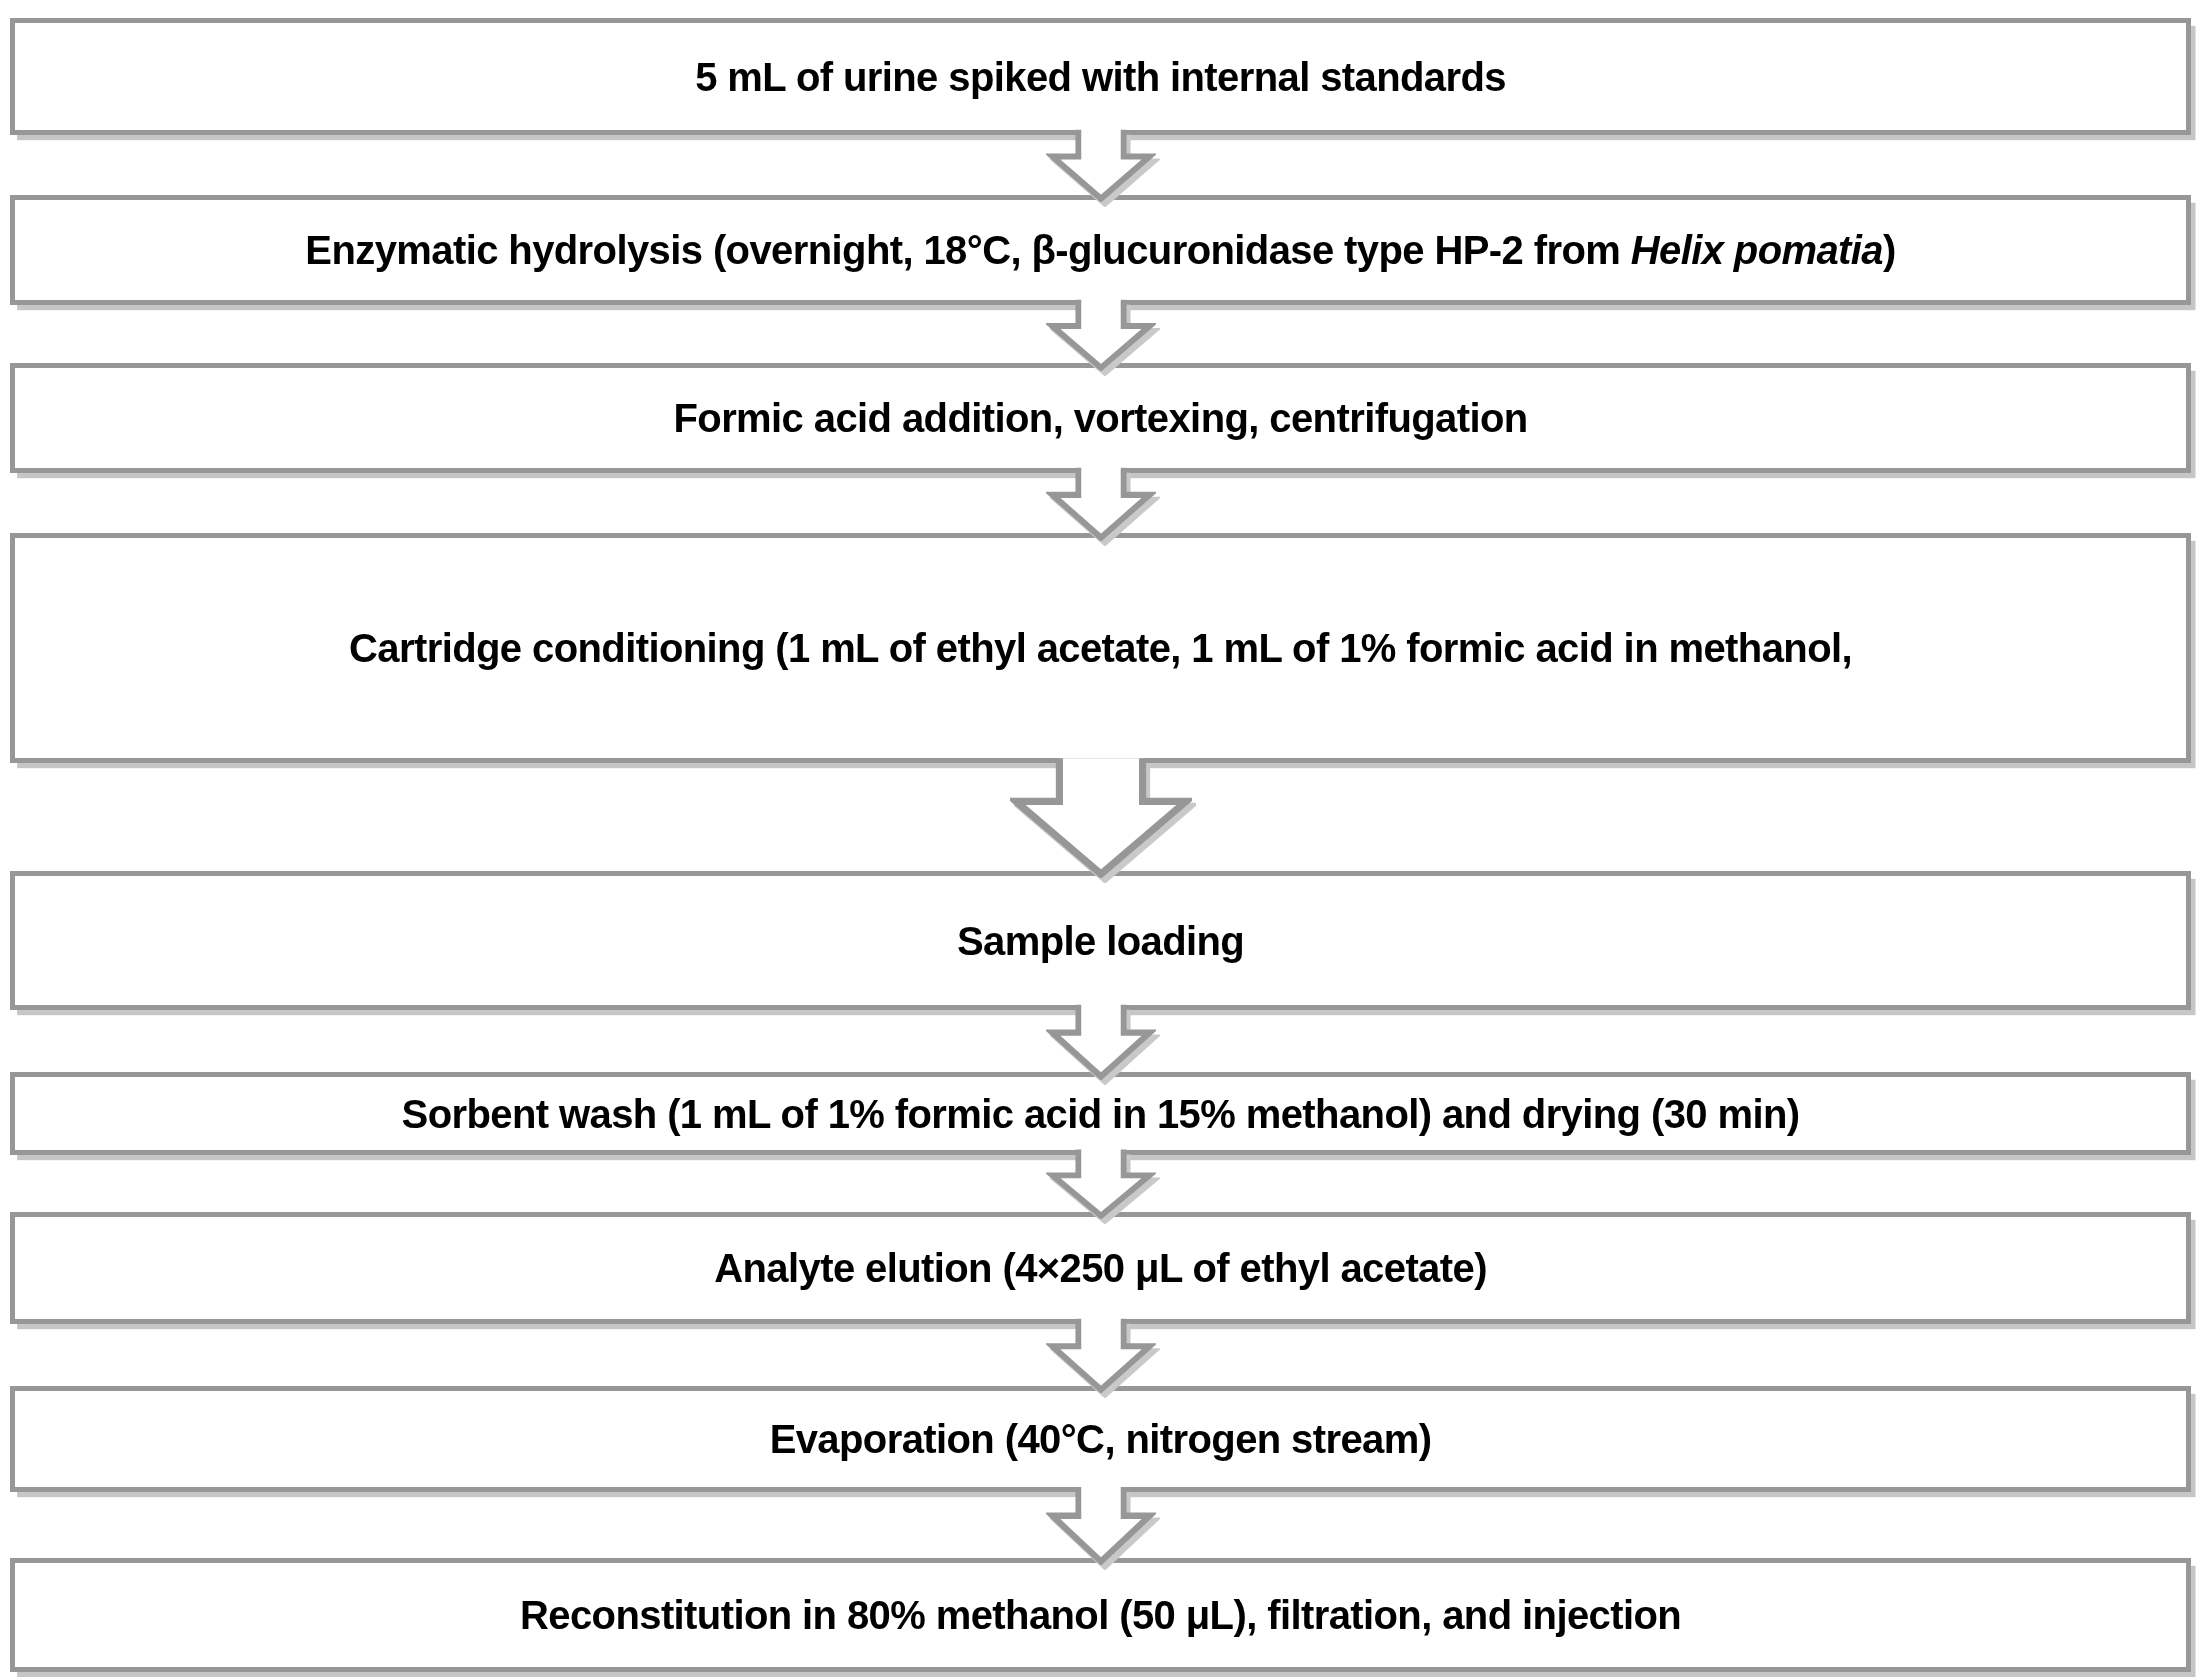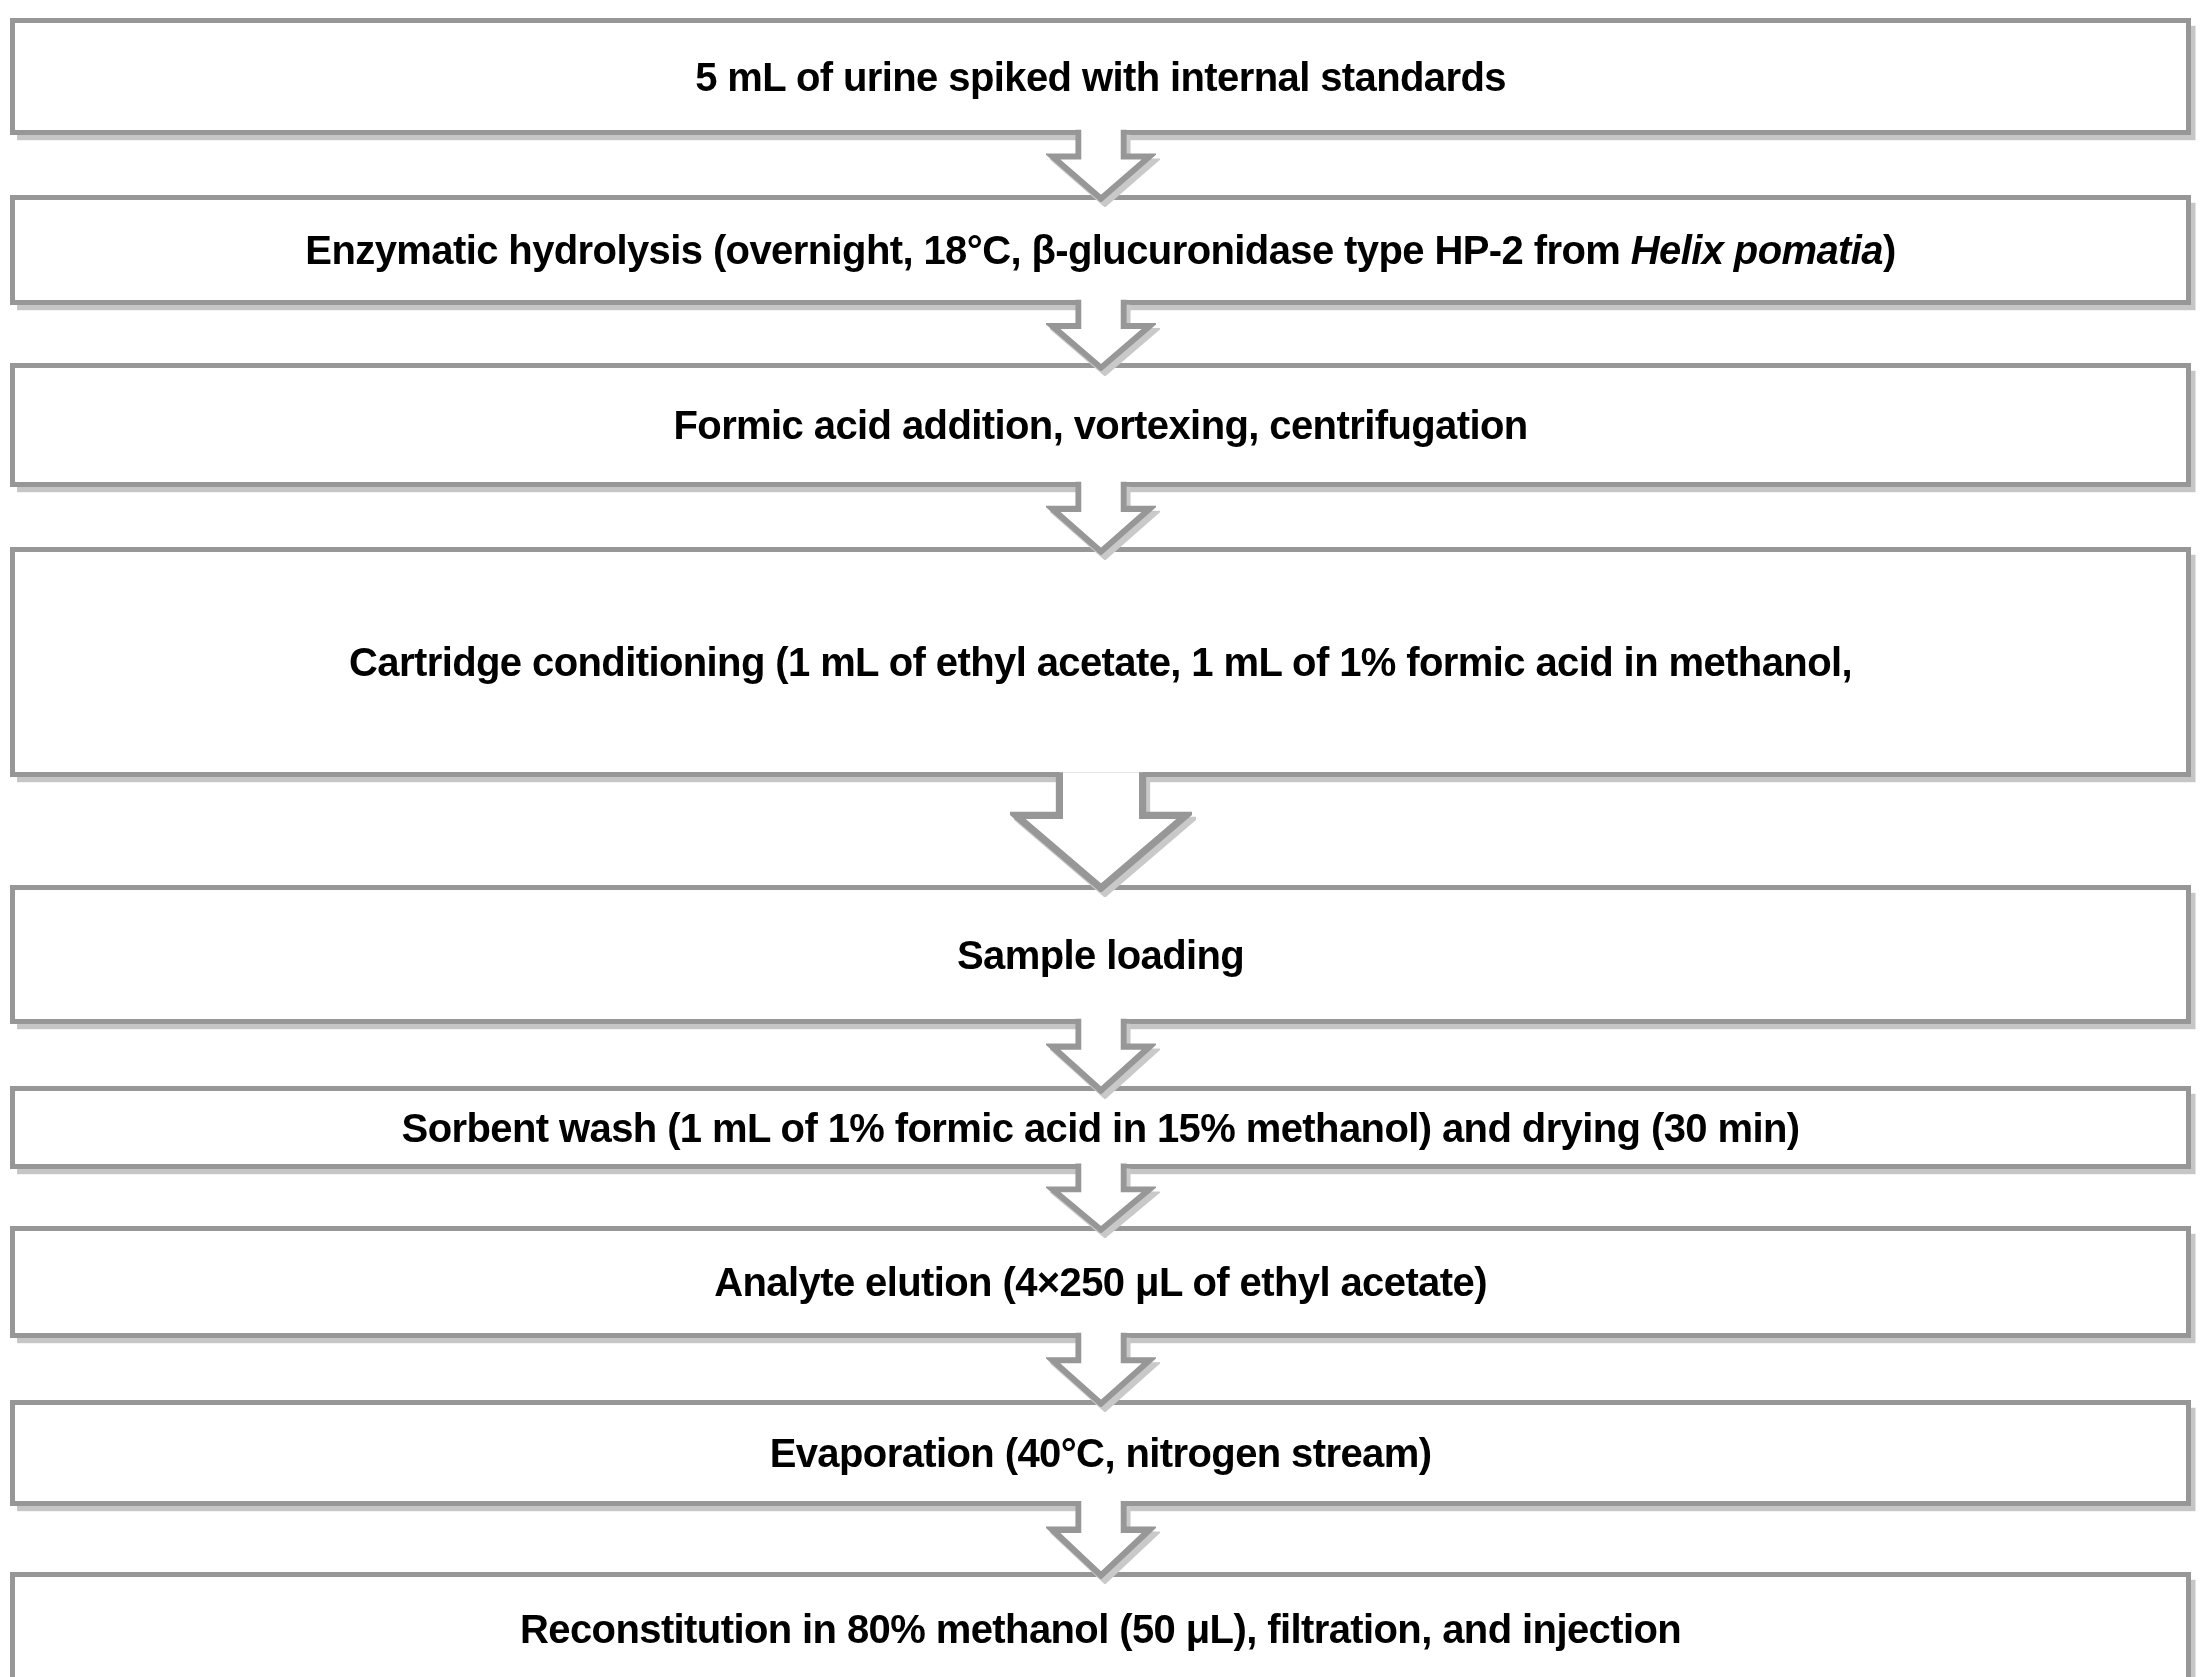--- a/index.html
+++ b/index.html
@@ -81,21 +81,21 @@
     <div class="box" style="height:110px">
       <div class="txt"><span>Enzymatic hydrolysis (overnight, 18°C, β-glucuronidase type HP-2 from </span><span class="italic">Helix pomatia</span><span>)</span></div>
     </div>
 
     <div class="gap" style="height:58px">
       <svg class="arrow" width="110" height="74" viewBox="0 0 170 112" preserveAspectRatio="none">
         <path d="M 50 4 L 50 44 L 10 44 L 85 107 L 160 44 L 120 44 L 120 4" stroke-width="9"></path>
       </svg>
     </div>
 
-    <div class="box" style="height:124px">
+    <div class="box" style="height:110px">
       <div class="txt">Formic acid addition, vortexing, centrifugation</div>
     </div>
 
     <div class="gap" style="height:60px">
       <svg class="arrow" width="110" height="76" viewBox="0 0 170 112" preserveAspectRatio="none">
         <path d="M 50 4 L 50 44 L 10 44 L 85 107 L 160 44 L 120 44 L 120 4" stroke-width="9"></path>
       </svg>
     </div>
 
     <div class="box two-line" style="height:230px">

